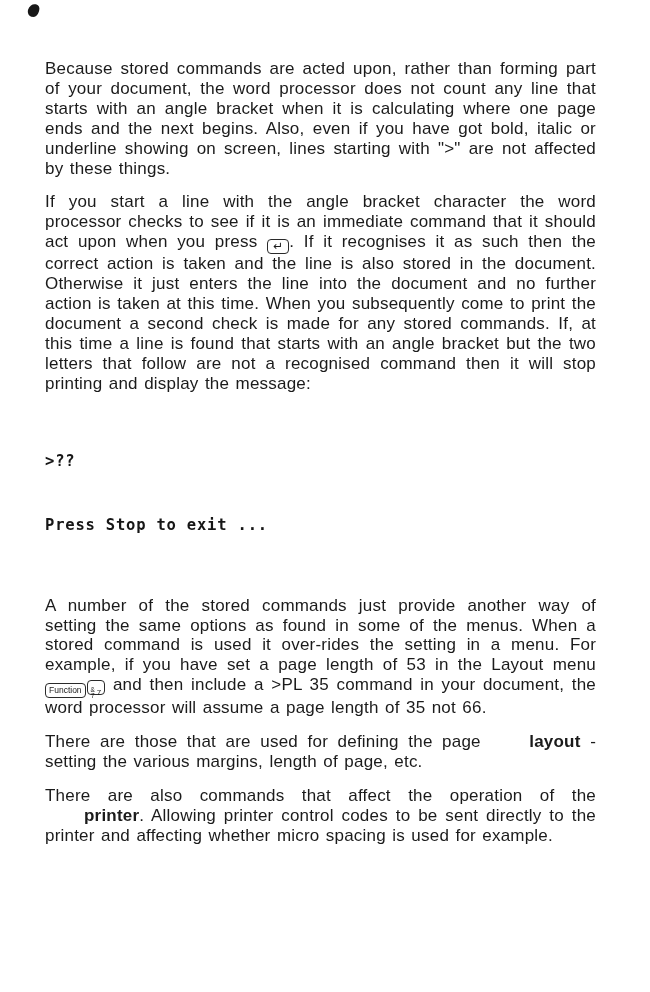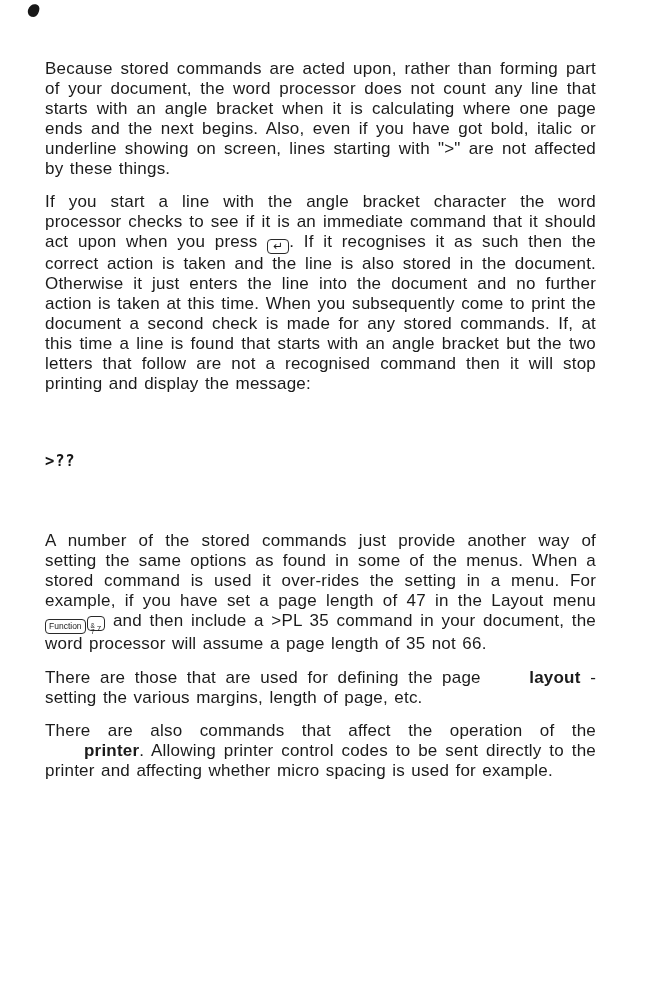--- a/index.html
+++ b/index.html
@@ -101,23 +101,24 @@
   <div class="ink-blob"></div>
 
   <div class="content">
 
     <p class="body-par"><span>Because stored commands are acted upon, rather than forming part of your document, the word processor does not count any line that starts with an angle bracket when it is calculating where one page ends and the next begins. Also, even if you have got bold, italic or underline showing on screen, lines starting with "&gt;" are not affected by these things.</span></p>
 
     <p class="body-par"><span>If you start a line with the angle bracket character the word processor checks to see if it is an immediate command that it should act upon when you press </span><span class="keycap key-return">↵</span><span>. If it recognises it as such then the correct action is taken and the line is also stored in the document. Otherwise it just enters the line into the document and no further action is taken at this time. When you subsequently come to print the document a second check is made for any stored commands. If, at this time a line is found that starts with an angle bracket but the two letters that follow are not a recognised command then it will stop printing and display the message:</span></p>
 
     <div class="code-block">
       <div>&gt;??</div>
+      <div>Press Stop to exit ...</div>
     </div>
 
-    <p class="body-par"><span>A number of the stored commands just provide another way of setting the same options as found in some of the menus. When a stored command is used it over-rides the setting in a menu. For example, if you have set a page length of 47 in the Layout menu </span><span class="keycap key-function">Function</span><span class="keycap key-seven"><span class="kstack">
+    <p class="body-par"><span>A number of the stored commands just provide another way of setting the same options as found in some of the menus. When a stored command is used it over-rides the setting in a menu. For example, if you have set a page length of 53 in the Layout menu </span><span class="keycap key-function">Function</span><span class="keycap key-seven"><span class="kstack">
             <span>&amp;</span>
             <span>7</span>
           </span><span class="ksmall">7</span></span><span> and then include a &gt;PL 35 command in your document, the word processor will assume a page length of 35 not 66.</span></p>
 
 
     <p class="body-par"><span>There are those that are used for defining the page </span><b>layout</b><span> - setting the various margins, length of page, etc.</span></p>
 
 
     <p class="body-par"><span>There are also commands that affect the operation of the </span><b>printer</b><span>. Allowing printer control codes to be sent directly to the printer and affecting whether micro spacing is used for example.</span></p>
 

